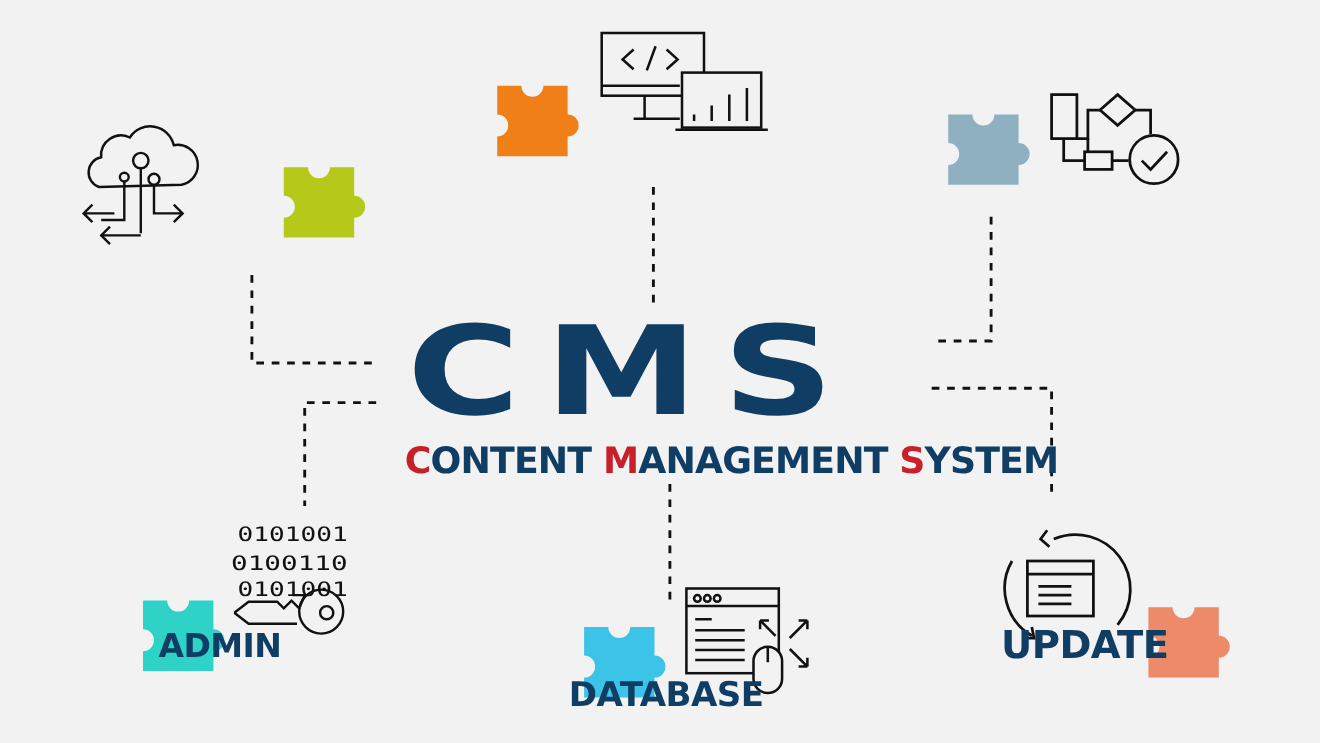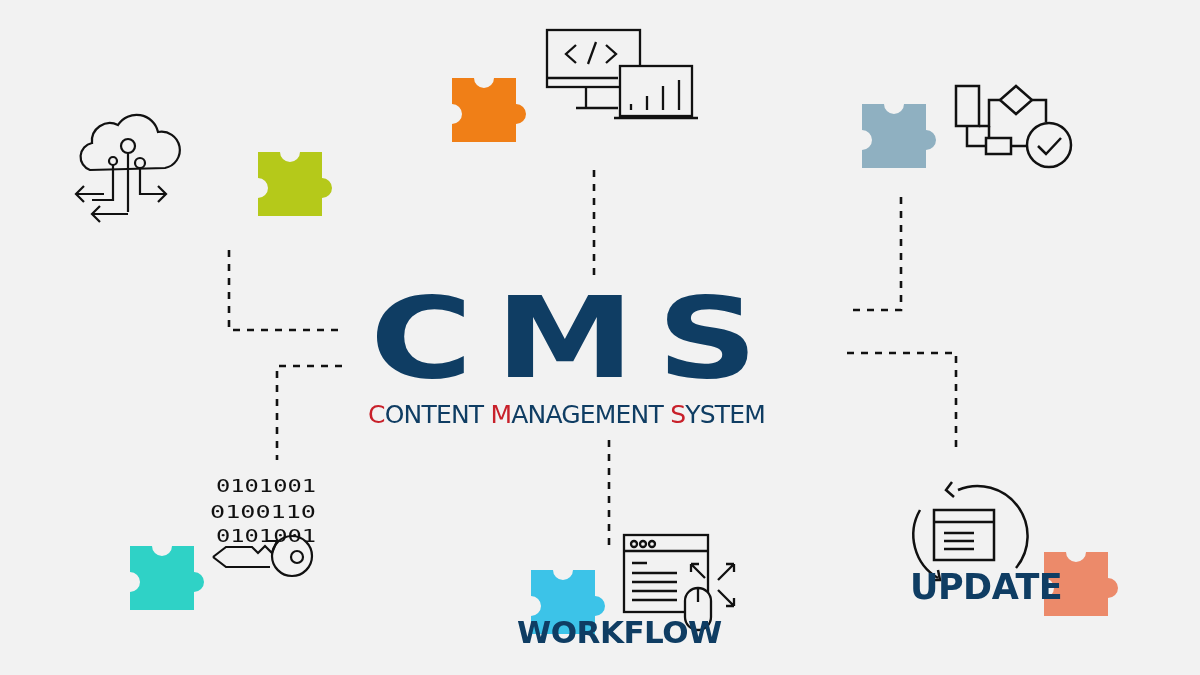--- a/index.html
+++ b/index.html
@@ -1,20 +1,20 @@
 <!DOCTYPE html>
 <html><head>
   <meta charset="utf-8">
   <style>
     html, body { margin:0; padding:0; }
     body { width:1200px; height:675px; background:#f2f2f2; overflow:hidden; position:relative; font-family:"Liberation Sans", sans-serif; }
     #stage { position:absolute; left:0; top:0; width:1200px; height:675px; }
     .node-label { position:absolute; font-family:"DejaVu Sans", sans-serif; font-weight:bold; color:#0f3d63; letter-spacing:-0.5px; white-space:nowrap; line-height:1; }
     .cms-title { position:absolute; left:370px; top:282px; font-family:"DejaVu Sans", sans-serif; font-weight:bold; font-size:112px; color:#0f3d63; letter-spacing:18px; line-height:1; transform:scaleX(1.25); transform-origin:left top; }
-    .cms-sub { position:absolute; left:368px; top:402px; font-family:"DejaVu Sans", sans-serif; font-weight:normal; font-size:25px; color:#0f3d63; letter-spacing:-0.8px; white-space:nowrap; line-height:1; }
+    .cms-sub { position:absolute; left:368px; top:402px; font-family:"DejaVu Sans", sans-serif; font-weight:bold; font-size:33px; color:#0f3d63; letter-spacing:-0.8px; white-space:nowrap; line-height:1; }
     .cms-sub .hl { color:#c8202a; }
   </style>
 </head>
 <body>
 
 <div id="stage">
 <svg width="1200" height="675" viewBox="0 0 1200 675" style="position:absolute;left:0;top:0">
 
   <g stroke="#111" stroke-width="2.6" fill="none" stroke-dasharray="7,7">
     <path d="M229 250 V330 H338"></path>
@@ -108,20 +108,21 @@
       <rect x="934" y="510" width="60" height="50"></rect>
       <path d="M934 522 H994 M944 533 H974 M944 541 H974 M944 549 H974"></path>
       <path d="M958 490 A50 50 0 0 1 1016 568"></path>
       <path d="M952 482 L946 490 L954 497"></path>
       <path d="M920 510 A50 50 0 0 0 938 578"></path>
       <path d="M930 580 L940 580 L938 570"></path>
     </g>
   </g>
 </svg>
 
-<div class="node-label" style="left:517px; top:617px; font-size:31px;">WORKFLOW</div>
+<div class="node-label" style="left:144px; top:573px; font-size:30px;">ADMIN</div>
+<div class="node-label" style="left:517px; top:617px; font-size:31px;">DATABASE</div>
 <div class="node-label" style="left:910px; top:570px; font-size:35px;">UPDATE</div>
 
 <div class="cms-title">CMS</div>
 <div class="cms-sub">
   <span class="hl">C</span><span>ONTENT </span><span class="hl">M</span><span>ANAGEMENT </span><span class="hl">S</span><span>YSTEM</span>
 </div>
 </div>
 
 </body></html>

